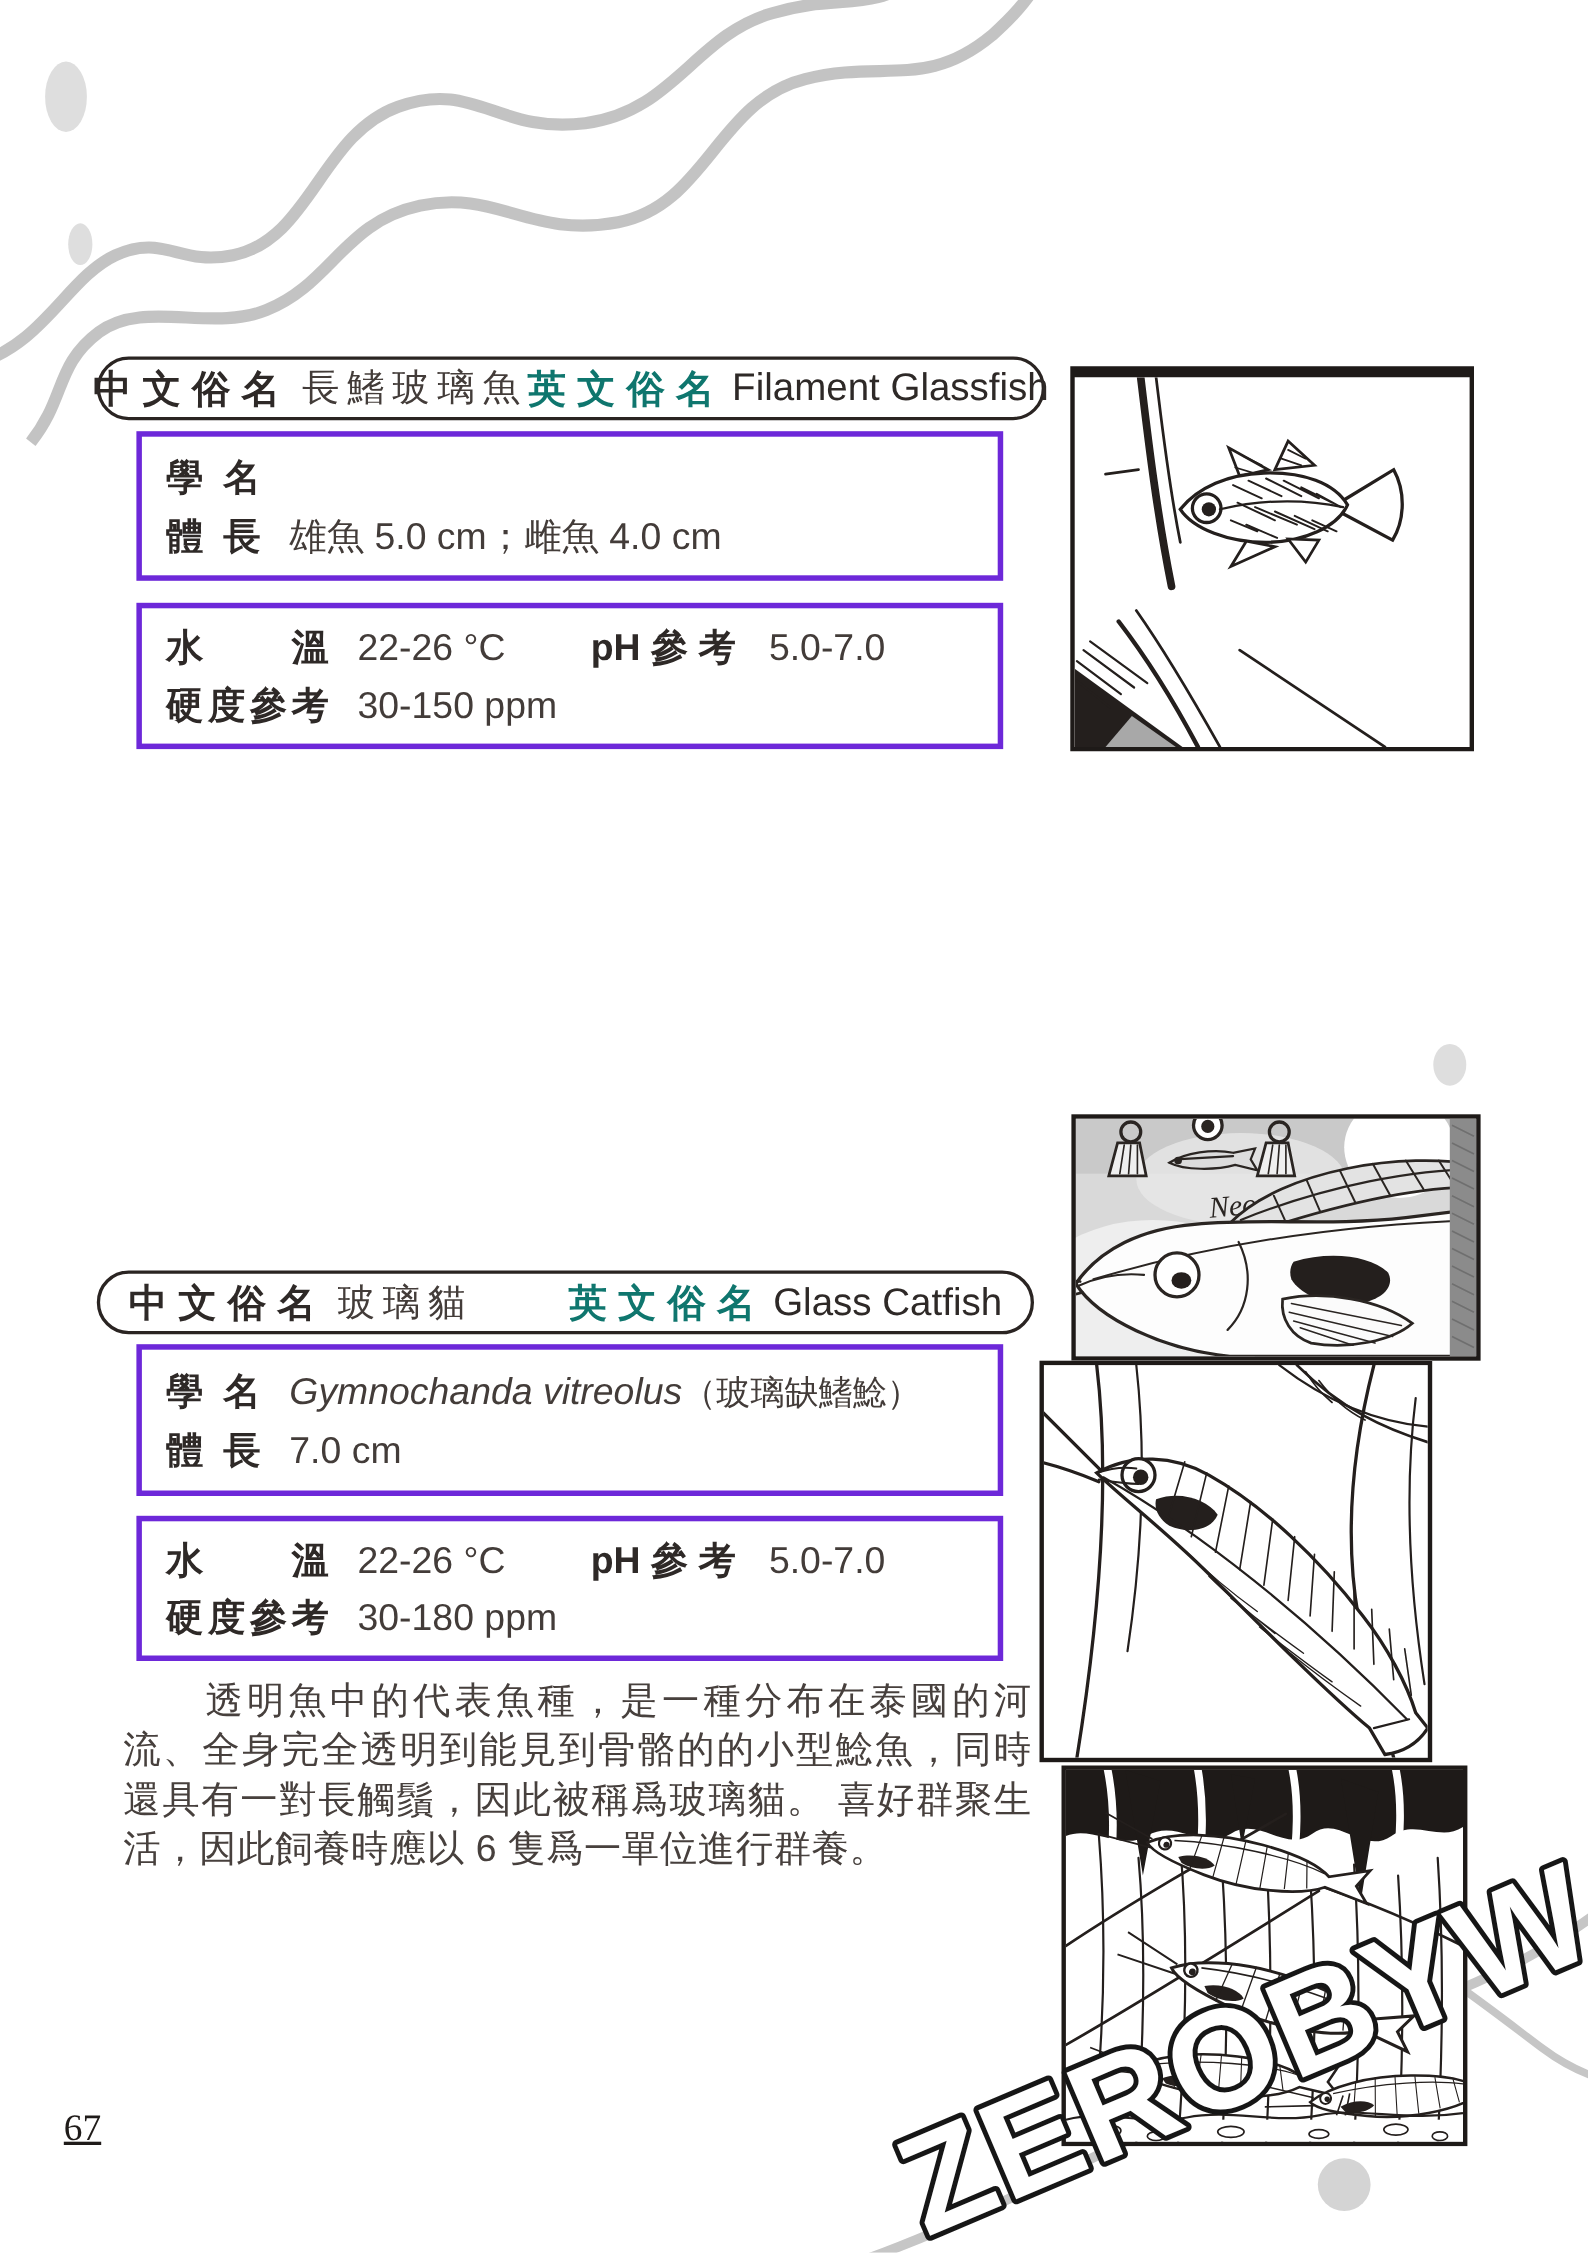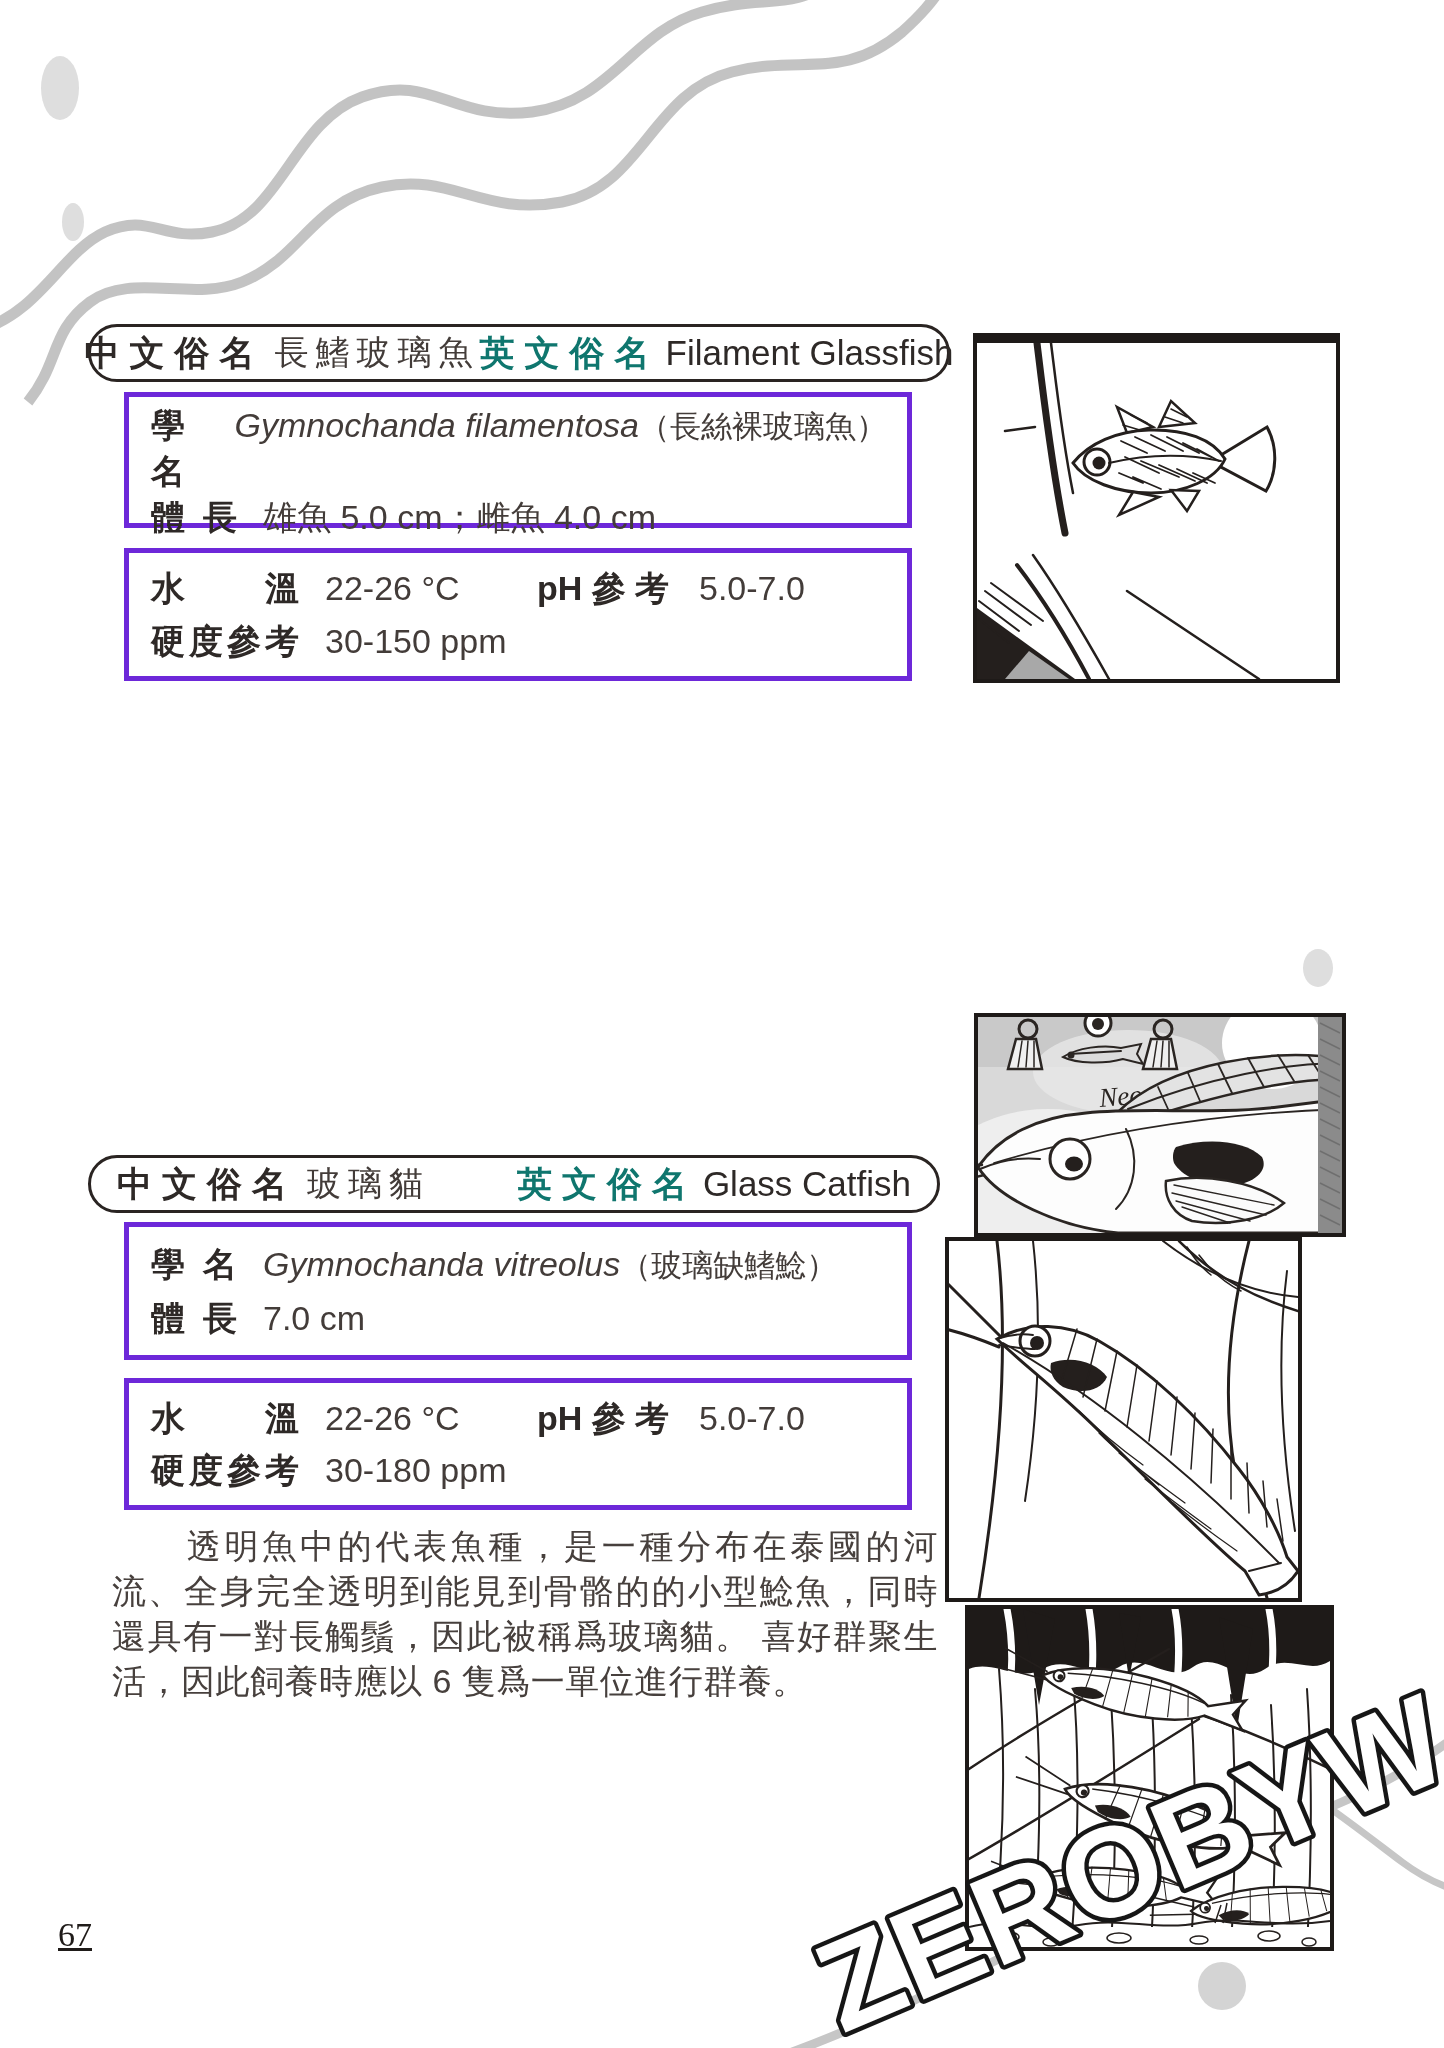--- a/index.html
+++ b/index.html
@@ -83,21 +83,20 @@
   <div class="pill" style="left:88px;top:324px;width:862px;">
     <span class="cn-label">中文俗名</span>
     <span class="cn-name">長鰭玻璃魚</span>
     <span class="en-label">英文俗名</span>
     <span class="en-name">Filament Glassfish</span>
   </div>
 
   <div class="infobox" style="left:124px;top:392px;width:788px;height:136px;">
     <div class="irow">
       <span class="ilabel w-narrow">學名</span>
-      <span class="ivalue"><span class="sci">Gymnochanda filamentosa</span><span class="note">（長絲裸玻璃魚）</span></span>
     </div>
     <div class="irow">
       <span class="ilabel w-narrow">體長</span>
       <span class="ivalue">雄魚 5.0 cm；雌魚 4.0 cm</span>
     </div>
   </div>
 
   <div class="infobox" style="left:124px;top:548px;width:788px;height:133px;">
     <div class="irow">
       <span class="ilabel w-mid">水溫</span>

